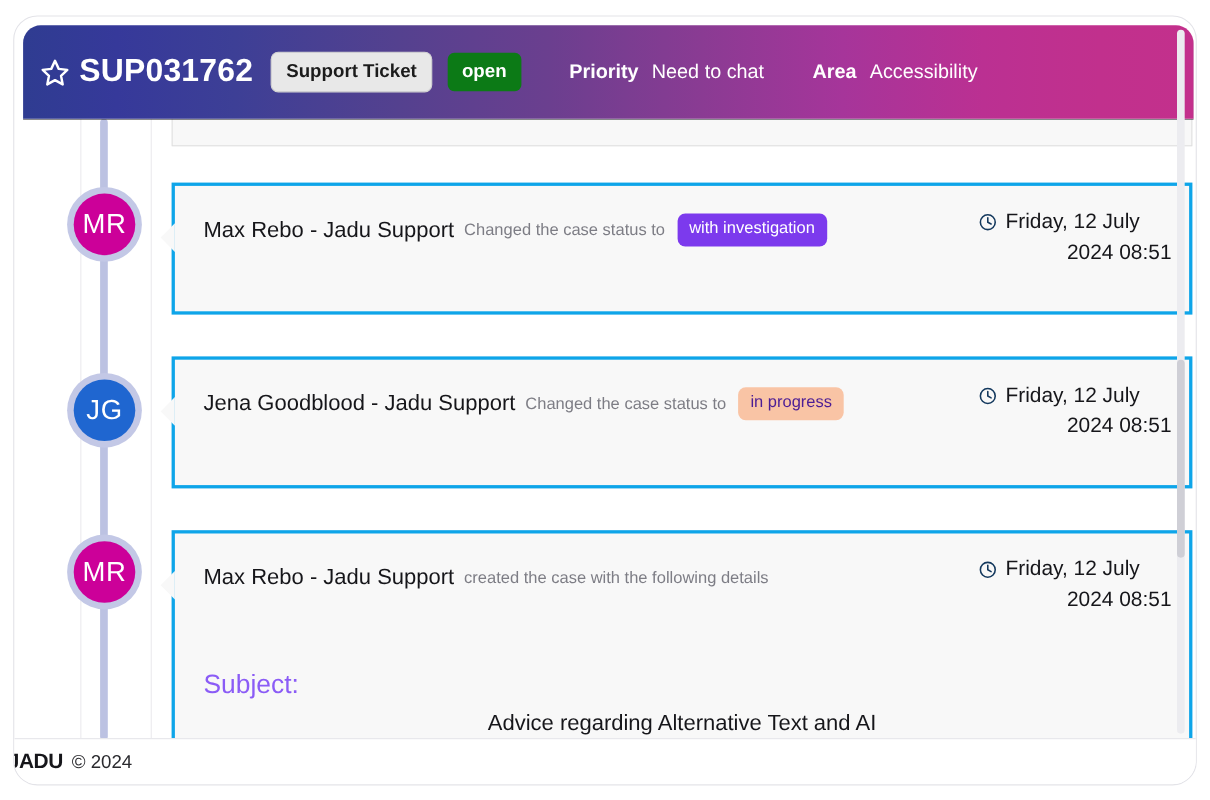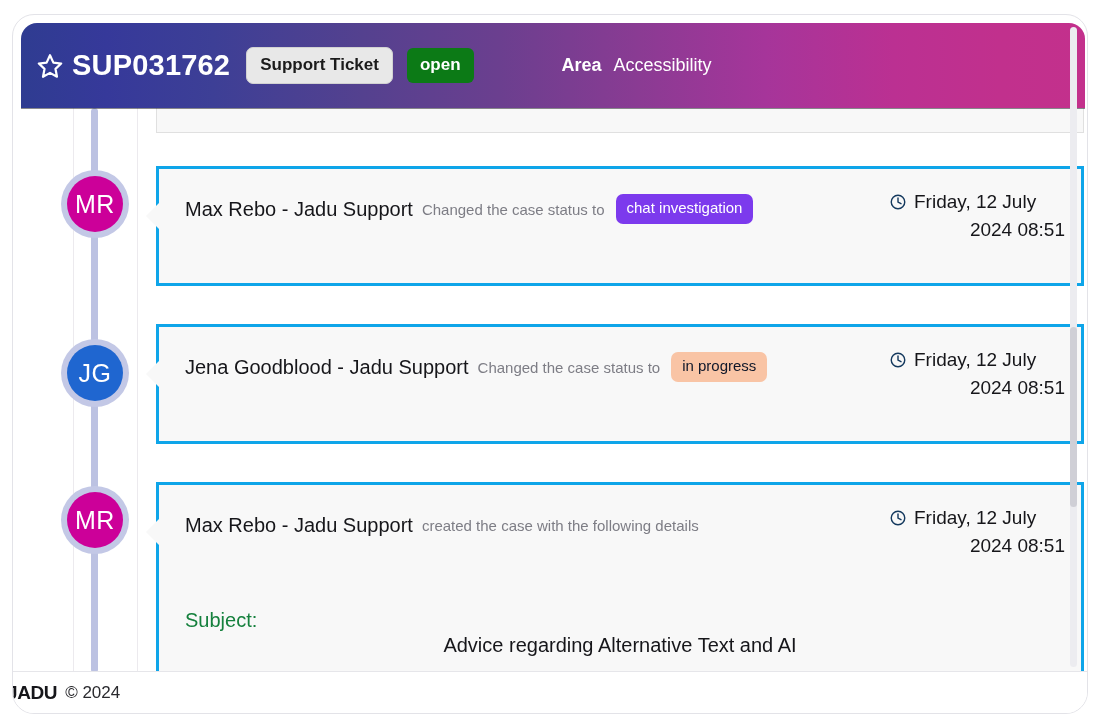--- a/index.html
+++ b/index.html
@@ -252,21 +252,21 @@
 
   .badge {
     display: inline-block;
     font-size: 15px;
     padding: 6px 11px 7px;
     border-radius: 7px;
     white-space: nowrap;
     line-height: 1.1;
   }
   .badge-investigation { background: #7c3aed; color: #ffffff; }
-  .badge-progress { background: #f9c4a5; color: #0f172a; }
+  .badge-progress { background: #f9c4a5; color: #4c1d95; }
 
   .card-date {
     flex: 0 0 auto;
     text-align: right;
     padding-left: 14px;
     width: 190px;
   }
   .date-line1 {
     display: flex;
     align-items: center;
@@ -282,23 +282,23 @@
     text-align: right;
     margin-top: 6px;
     white-space: nowrap;
   }
   .clock-icon { flex: 0 0 auto; width: 18px; height: 18px; display:block; }
 
   .card-body {
     padding: 52px 26px 18px 26px;
   }
   .subject-label {
-    color: #15803d;
-    font-size: 20px;
-    margin-bottom: 2px;
+    color: #8b5cf6;
+    font-size: 24px;
+    margin-bottom: 10px;
   }
   .subject-value {
     color: #16161a;
     font-size: 20px;
     text-align: center;
   }
 
   
   .partial-card {
     position: absolute;
@@ -369,20 +369,24 @@
           <polygon points="12,2.8 14.9,9.1 21.6,9.9 16.7,14.5 18,21.2 12,17.9 6,21.2 7.3,14.5 2.4,9.9 9.1,9.1"></polygon>
         </svg>
       </span>
 
       <span class="ticket-ref">SUP031762</span>
 
       <span class="pill-type">Support Ticket</span>
 
       <span class="pill-status">open</span>
 
+      <span class="meta-group">
+        <span class="meta-label">Priority</span>
+        <span class="meta-value">Need to chat</span>
+      </span>
 
       <span class="meta-gap"></span>
 
       <span class="meta-group">
         <span class="meta-label">Area</span>
         <span class="meta-value">Accessibility</span>
       </span>
     </div>
   </div>
 
@@ -397,21 +401,21 @@
     <div class="entry" style="top:58px;">
       <div class="avatar" style="top:4px;">
         <div class="avatar-inner" style="background:#cc0099;">MR</div>
       </div>
       <div class="card" style="height:120px;">
         <div class="card-arrow"></div>
         <div class="card-row">
           <div class="card-text">
             <span class="actor">Max Rebo - Jadu Support</span>
             <span class="action">Changed the case status to</span>
-            <span class="badge badge-investigation">chat investigation</span>
+            <span class="badge badge-investigation">with investigation</span>
           </div>
           <div class="card-date">
             <div class="date-line1">
               <svg class="clock-icon" viewBox="0 0 24 24" fill="none" stroke="#14395e" stroke-width="1.9">
                 <circle cx="12" cy="12" r="9"></circle>
                 <polyline points="12,6.6 12,12 16,14.2" stroke-linecap="round"></polyline>
               </svg>
               <span>Friday, 12 July</span>
             </div>
             <div class="date-line2">2024 08:51</div>

